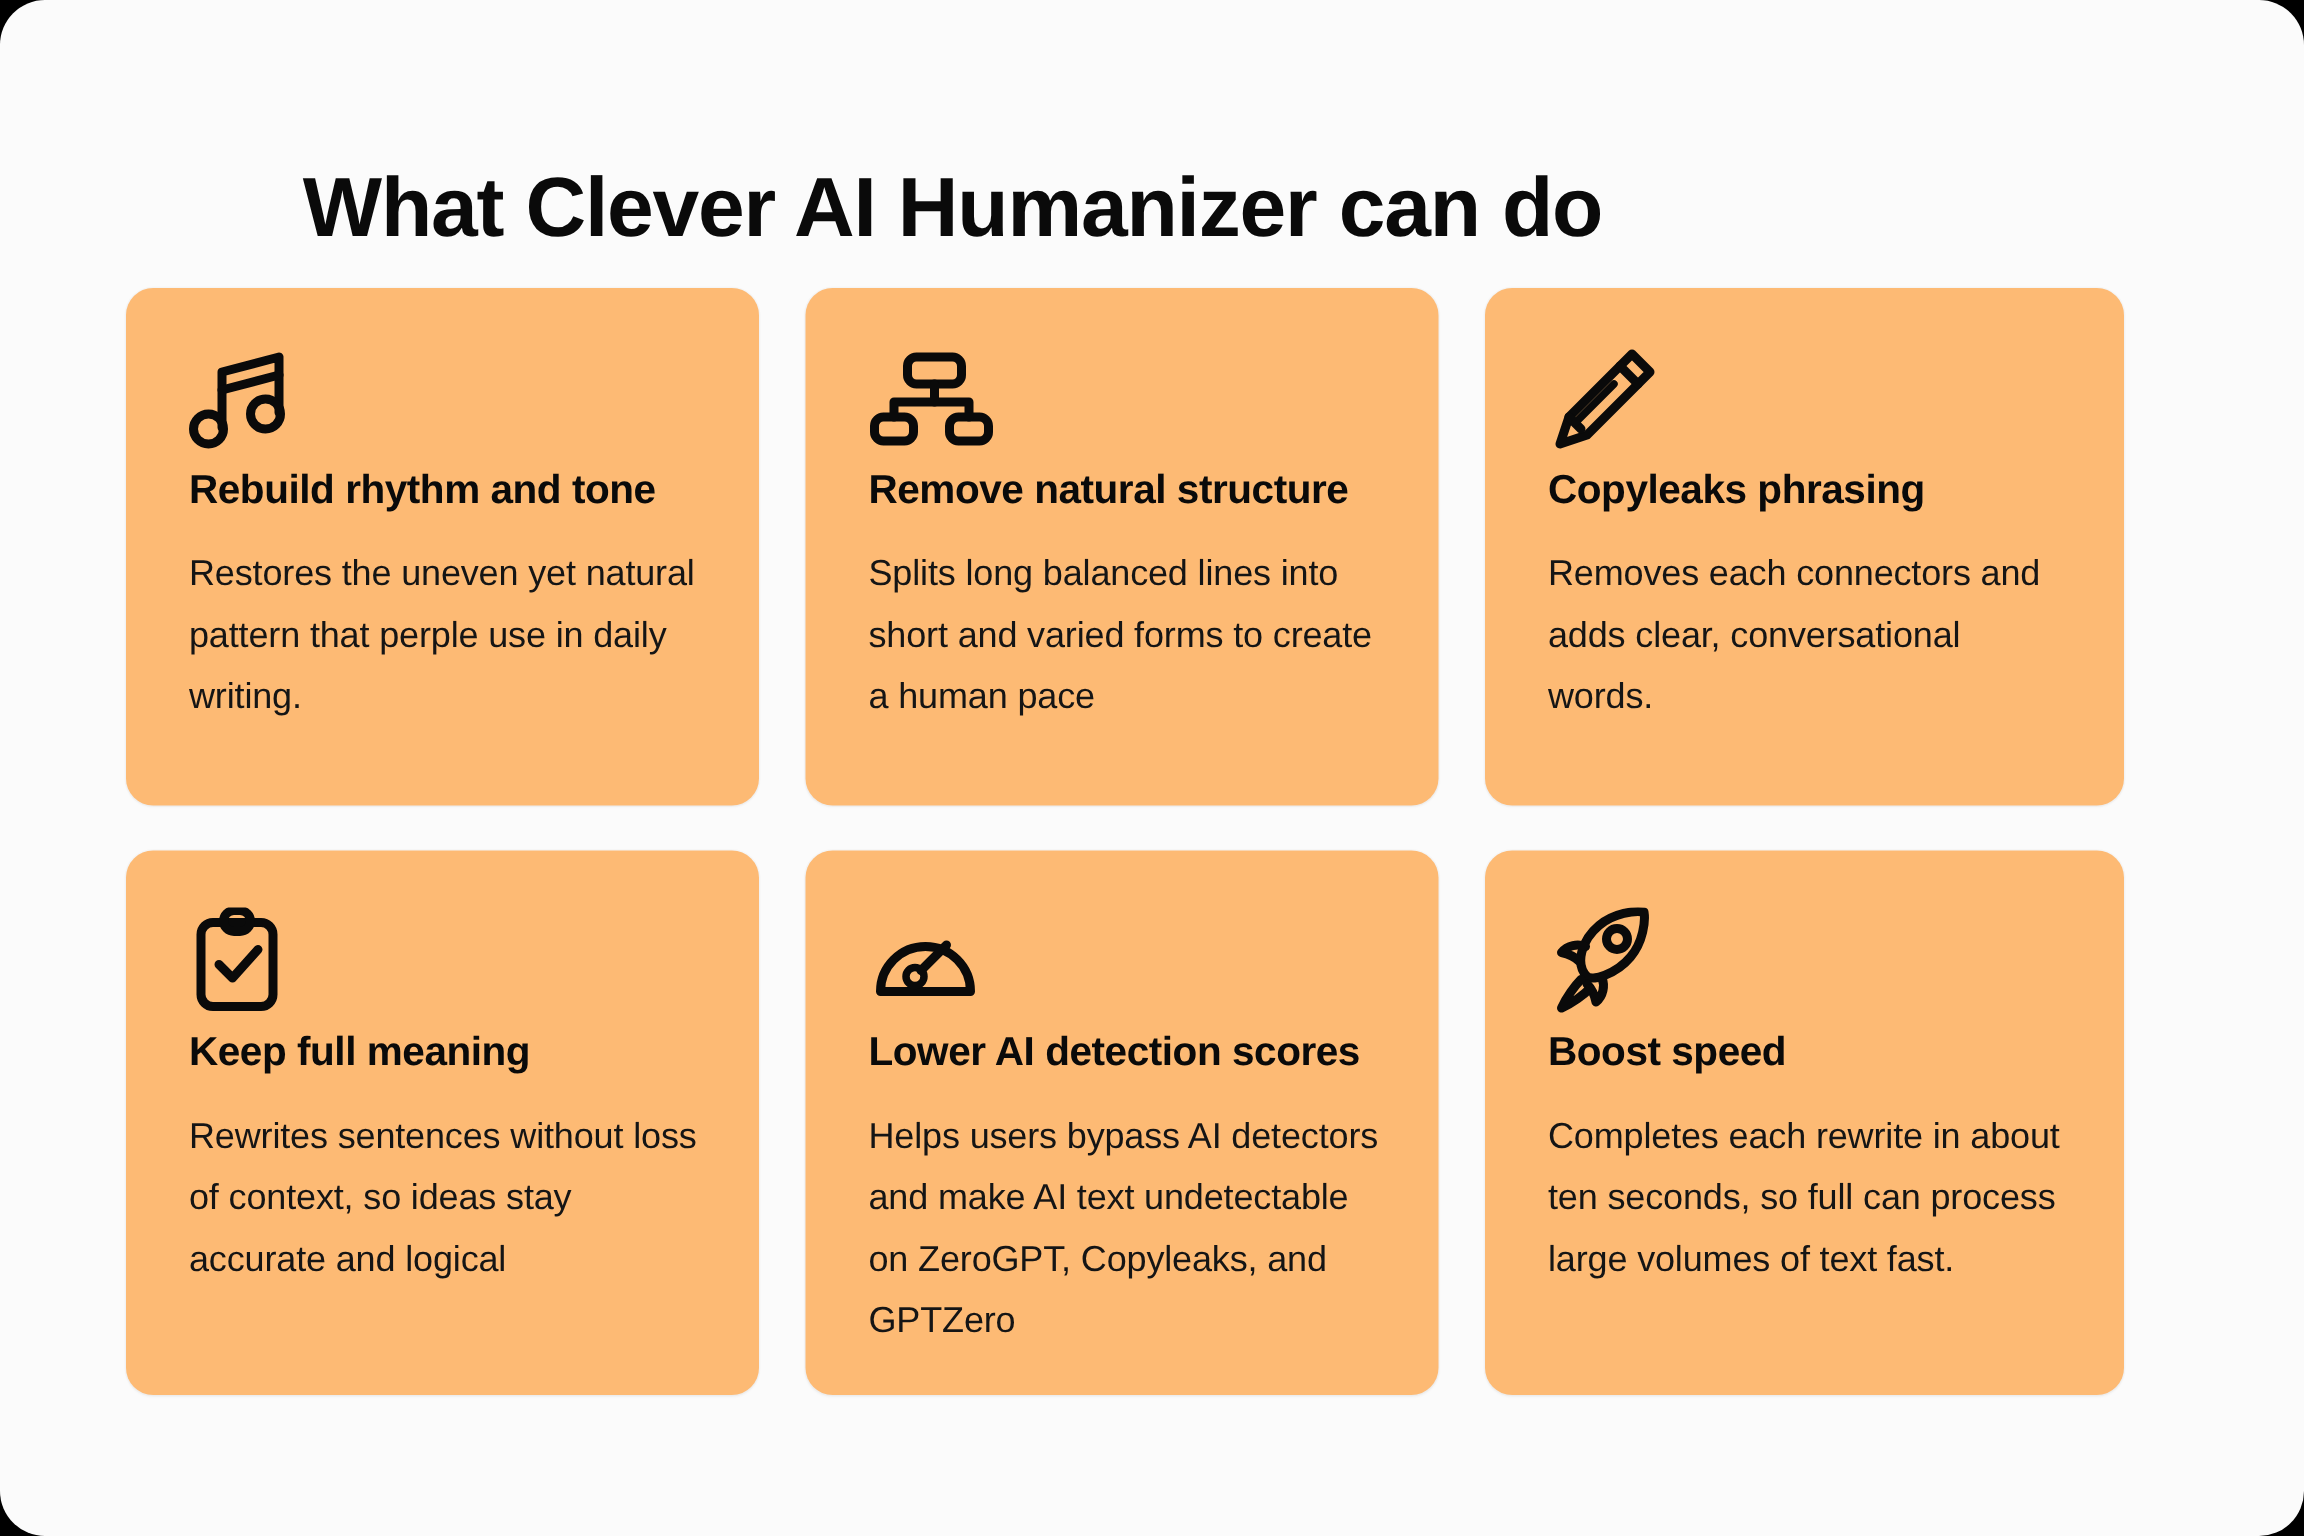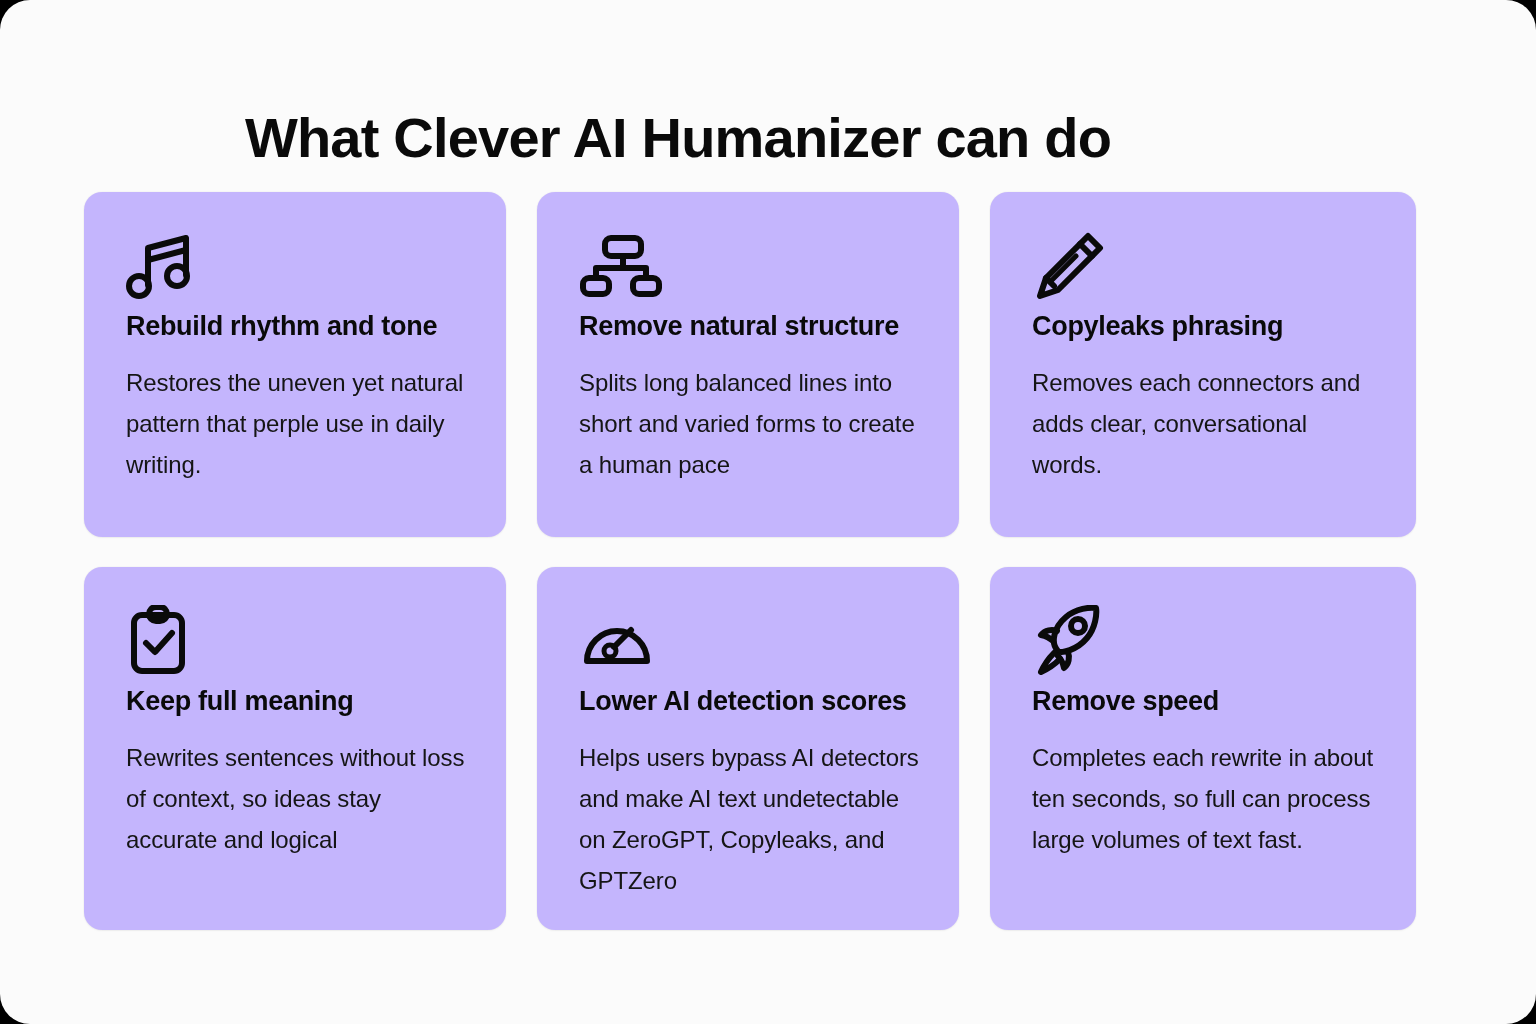--- a/index.html
+++ b/index.html
@@ -27,35 +27,34 @@
     position: absolute;
     left: 0;
     top: 68px;
     width: 1270px;
     text-align: center;
     font-size: 56px;
     font-weight: 700;
     letter-spacing: -0.8px;
     color: #0a0a0a;
     line-height: 1.15;
-    margin-left: 43px;
   }
   .grid {
     position: absolute;
     left: 84px;
     top: 192px;
     width: 1332px;
     display: grid;
     grid-template-columns: 422px 422px 426px;
     grid-template-rows: 345px 363px;
     column-gap: 31px;
     row-gap: 30px;
   }
   .card {
-    background: #c4b5fd;
+    background: #fdba74;
     border-radius: 18px;
     box-shadow: 0 1px 2px rgba(16,16,16,0.045), 0 0 0 1px rgba(16,16,16,0.018);
     position: relative;
     box-sizing: border-box;
     padding: 38px 40px 0 42px;
   }
   .card-icon {
     display: block;
     height: 72px;
     margin-bottom: 8px;
@@ -161,18 +160,18 @@
     <div class="card card-6">
       <span class="card-icon">
         <svg width="80" height="72" viewBox="0 0 80 72" fill="none" xmlns="http://www.w3.org/2000/svg">
           <path d="M26 46C18 38 22 22 34 12C44 3.5 58 2 64 3C65 9 63.5 23 55 33C45 45 29 49 26 46Z" stroke="#0a0a0a" stroke-width="6" stroke-linejoin="round"></path>
           <circle cx="46" cy="21" r="7" stroke="#0a0a0a" stroke-width="6"></circle>
           <path d="M25 26C20 24 13 25 9 30C14 31 18 33 21 36" stroke="#0a0a0a" stroke-width="6" stroke-linejoin="round" stroke-linecap="round"></path>
           <path d="M36 47C38 52 37 59 32 63C31 58 29 54 26 51" stroke="#0a0a0a" stroke-width="6" stroke-linejoin="round" stroke-linecap="round"></path>
           <path d="M22 48C18 52 12 60 9 67C16 64 24 58 28 54" stroke="#0a0a0a" stroke-width="6" stroke-linecap="round" stroke-linejoin="round"></path>
         </svg>
       </span>
-      <div class="card-title">Remove speed</div>
+      <div class="card-title">Boost speed</div>
       <p class="card-desc">Completes each rewrite in about ten seconds, so full can process large volumes of text fast.</p>
     </div>
 
   </div>
 </div>
 
 </body></html>

